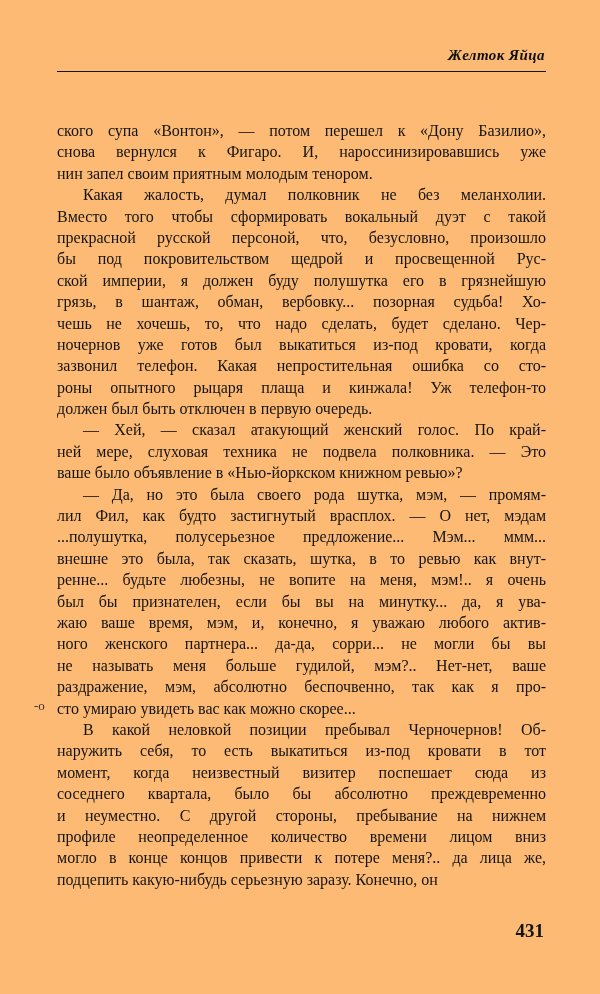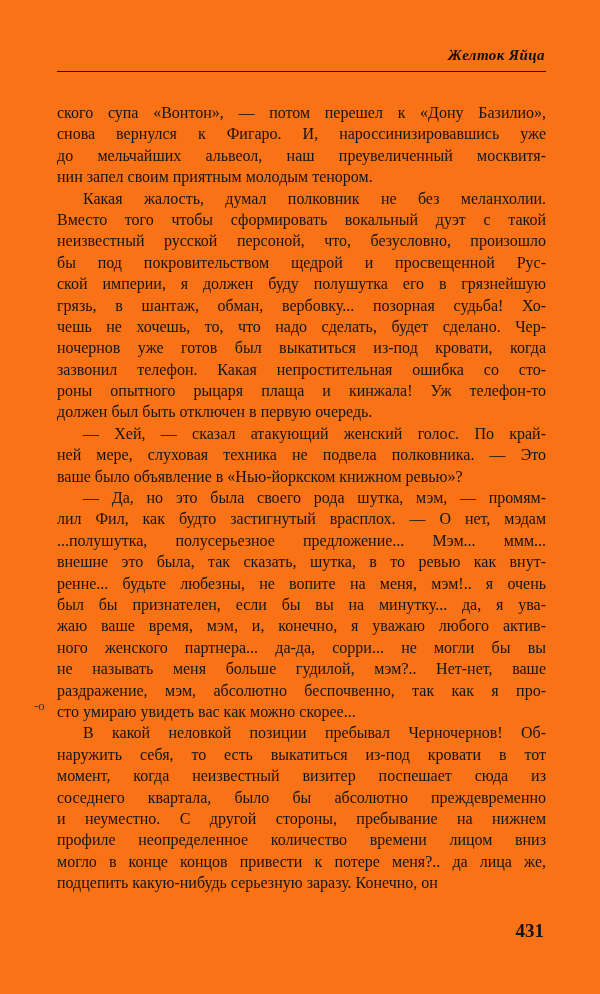--- a/index.html
+++ b/index.html
@@ -11,21 +11,21 @@
     height: 994px;
     background: #ffffff;
     font-family: "Liberation Serif", serif;
     color: #151515;
     position: relative;
     overflow: hidden;
   }
   .page {
     position: absolute;
     inset: 0;
-    background: #f97316;
+    background: #fdba74;
   }
   .content {
     position: absolute;
     left: 57px;
     top: 46px;
     width: 489px;
   }
   .running-head {
     text-align: right;
     font-weight: bold;
@@ -35,21 +35,21 @@
     letter-spacing: 0.4px;
     padding-right: 1px;
     color: #101010;
   }
   .rule {
     border: 0;
     border-top: 1.8px solid #151515;
     margin: 7px 0 0 0;
   }
   .body-text {
-    margin-top: 30px;
+    margin-top: 48px;
     font-size: 16px;
     color: #141414;
   }
   .line {
     height: 21.4px;
     line-height: 21.4px;
     text-align: justify;
     text-align-last: justify;
     -moz-text-align-last: justify;
     overflow: hidden;
@@ -80,25 +80,24 @@
 </head>
 <body>
 
 <div class="page">
   <div class="content">
     <div class="running-head">Желток Яйца</div>
     <hr class="rule">
     <div class="body-text">
         <div class="line">ского супа «Вонтон», — потом перешел к «Дону Базилио»,</div>
         <div class="line">снова вернулся к Фигаро. И, нароссинизировавшись уже</div>
-        <div class="line">до мельчайших альвеол, наш преувеличенный москвитя-</div>
         <div class="line last">нин запел своим приятным молодым тенором.</div>
         <div class="line indent">Какая жалость, думал полковник не без меланхолии.</div>
         <div class="line">Вместо того чтобы сформировать вокальный дуэт с такой</div>
-        <div class="line">неизвестный русской персоной, что, безусловно, произошло</div>
+        <div class="line">прекрасной русской персоной, что, безусловно, произошло</div>
         <div class="line">бы под покровительством щедрой и просвещенной Рус-</div>
         <div class="line">ской империи, я должен буду полушутка его в грязнейшую</div>
         <div class="line">грязь, в шантаж, обман, вербовку... позорная судьба! Хо-</div>
         <div class="line">чешь не хочешь, то, что надо сделать, будет сделано. Чер-</div>
         <div class="line">ночернов уже готов был выкатиться из-под кровати, когда</div>
         <div class="line">зазвонил телефон. Какая непростительная ошибка со сто-</div>
         <div class="line">роны опытного рыцаря плаща и кинжала! Уж телефон-то</div>
         <div class="line last">должен был быть отключен в первую очередь.</div>
         <div class="line indent">— Хей, — сказал атакующий женский голос. По край-</div>
         <div class="line">ней мере, слуховая техника не подвела полковника. — Это</div>

